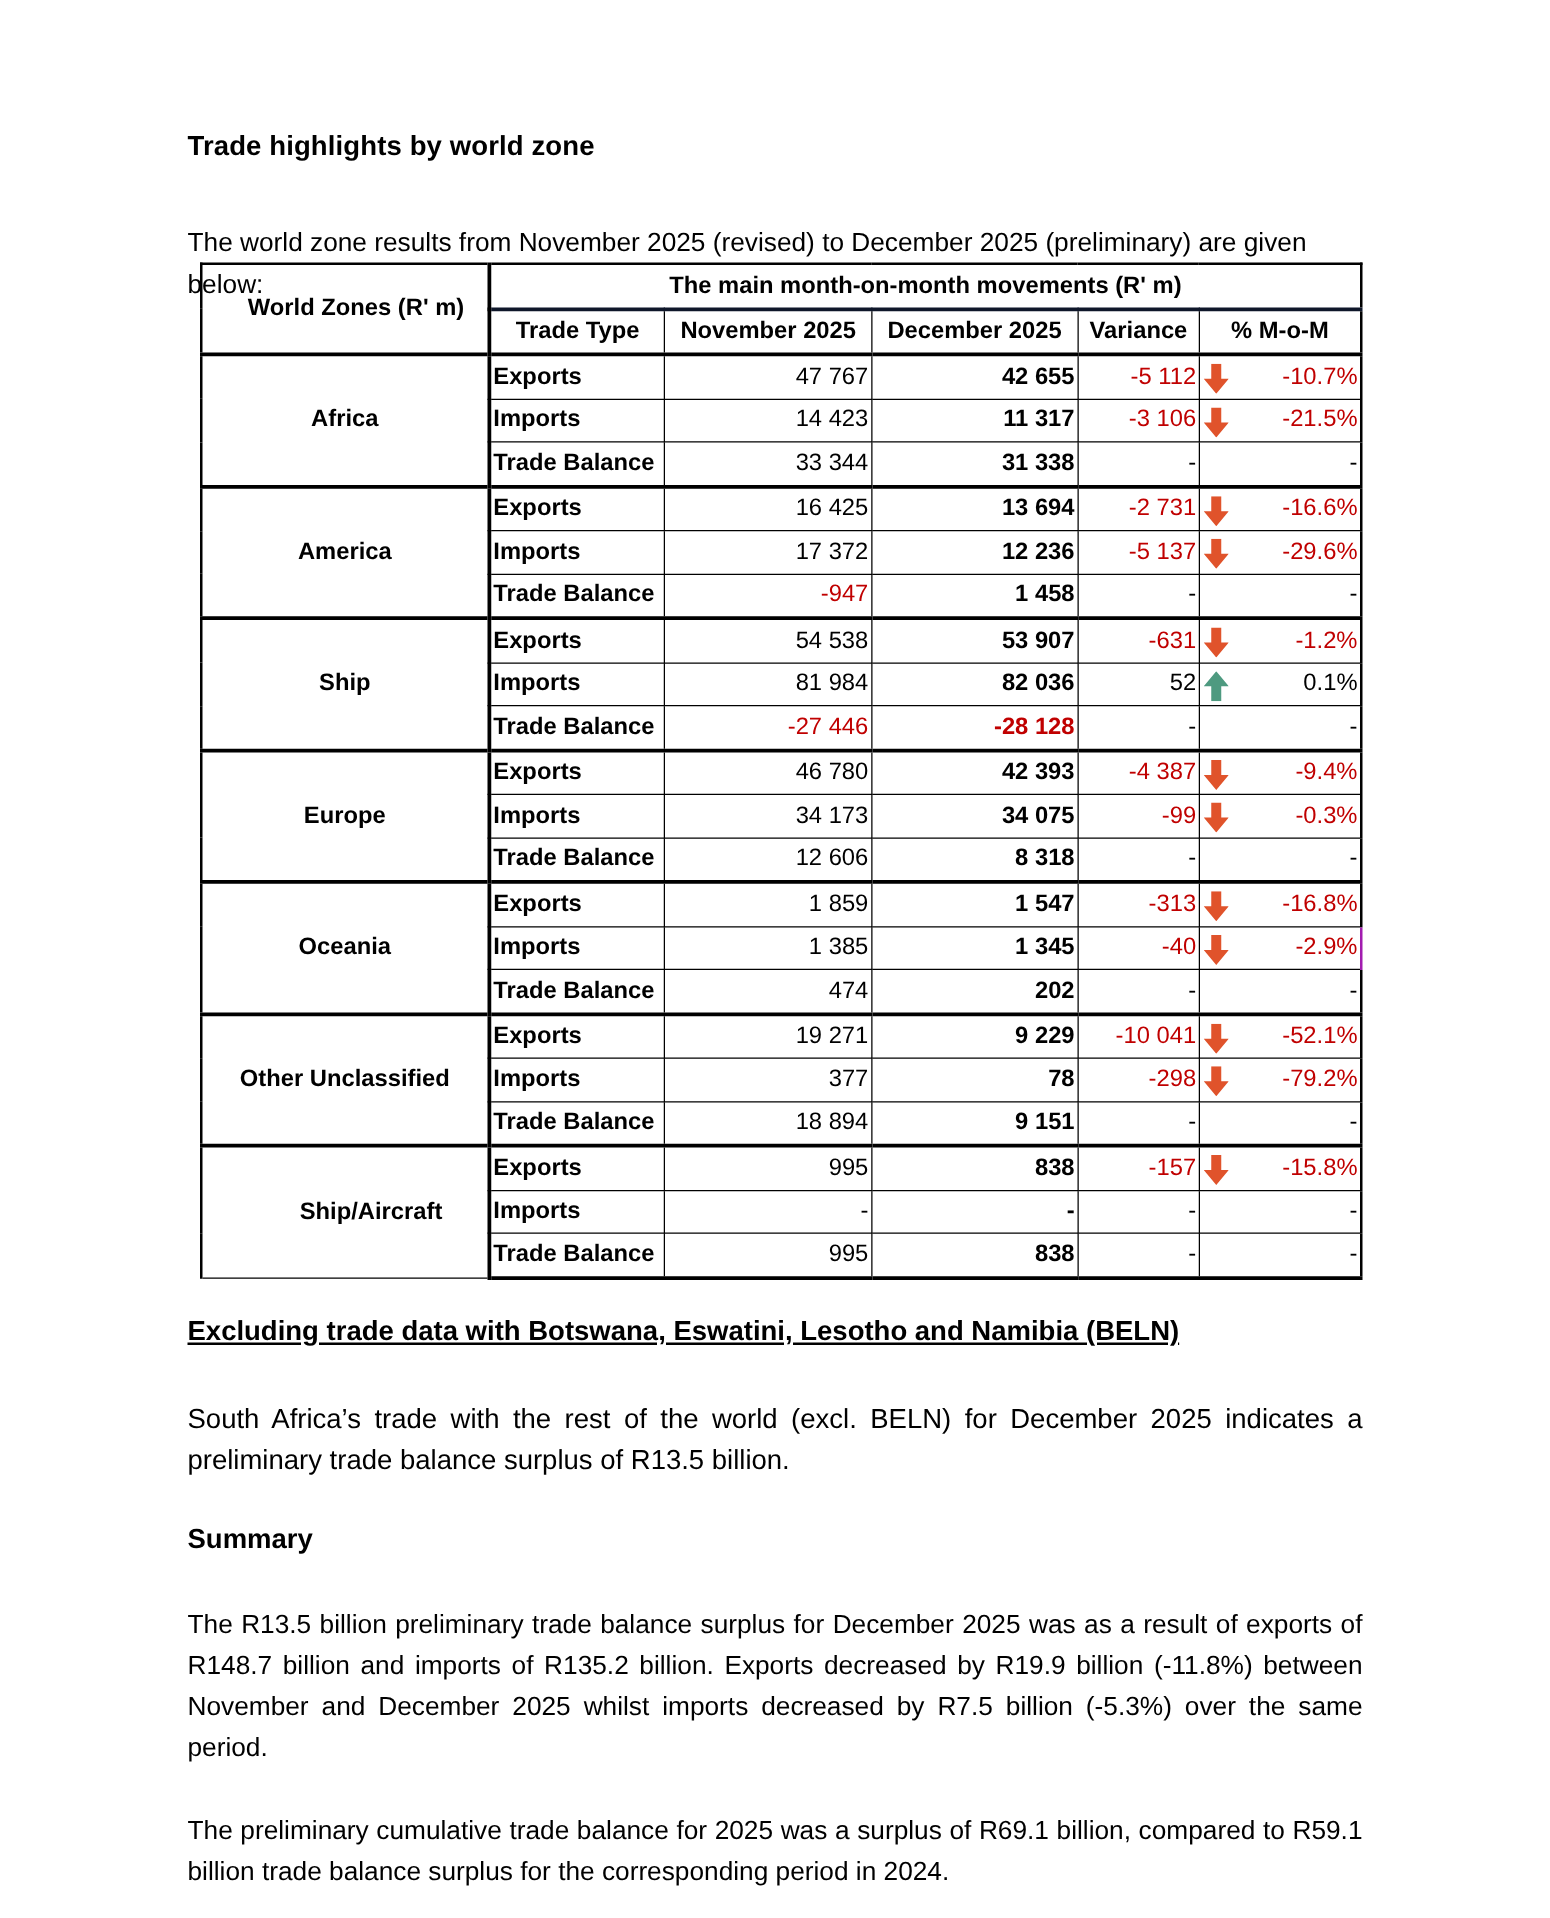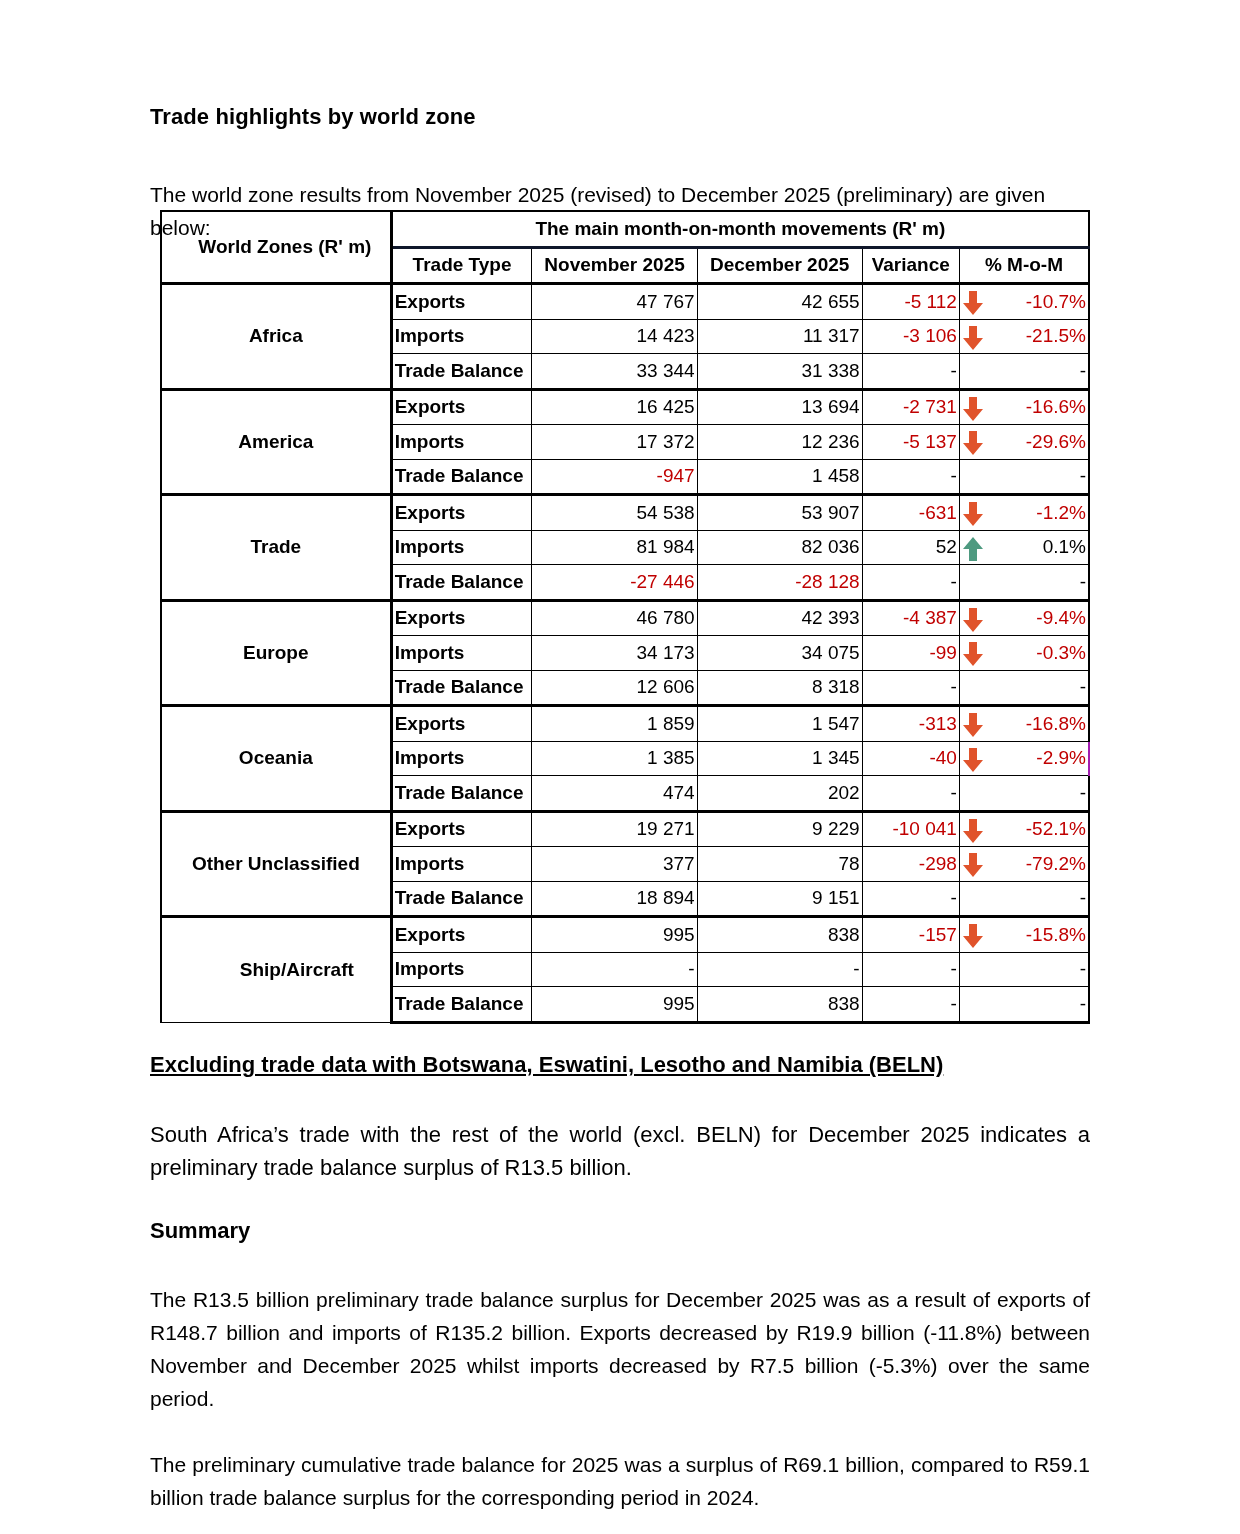--- a/index.html
+++ b/index.html
@@ -27,21 +27,21 @@
     }
     table.zones th { font-weight: bold; text-align: center; }
     .outer-top { border-top: 2px solid #000 !important; }
     .thick-right { border-right: 3px solid #000 !important; }
     .group-sep td { border-top: 3px solid #000 !important; }
     .last-row td { border-bottom: 3px solid #000 !important; }
     .zone-cell { font-weight: bold; text-align: center; width: 188px; }
     .type-cell { font-weight: bold; text-align: left; width: 136px; }
     .num { text-align: right; }
     .col-nov { width: 164px; }
-    .col-dec { width: 164px; }
+    .col-dec { width: 164px; font-weight: bold; }
     .col-var { width: 95px; }
     .col-pct { width: 133px; }
     .neg { color: #c00000; }
     .pct-cell { position: relative; }
     .arrow { position: absolute; left: 3px; top: 6px; width: 20px; height: 24px; }
     .h-sub-underline {
       position: absolute; top: 1052px; left: 0;
       font-size: 22px; font-weight: bold; text-decoration: underline;
     }
     .para1 {
@@ -129,21 +129,21 @@
               </svg></span><span class="neg">-29.6%</span></td>
         </tr>
         <tr>
           <td class="type-cell">Trade Balance</td>
           <td class="num col-nov neg">-947</td>
           <td class="num col-dec">1 458</td>
           <td class="num col-var">-</td>
           <td class="num col-pct pct-cell" style="border-right:2px solid #000;"><span class="">-</span></td>
         </tr>
         <tr class="group-sep">
-          <td rowspan="3" class="zone-cell thick-right" style="border-left:2px solid #000;">Trade</td>
+          <td rowspan="3" class="zone-cell thick-right" style="border-left:2px solid #000;">Ship</td>
           <td class="type-cell">Exports</td>
           <td class="num col-nov">54 538</td>
           <td class="num col-dec">53 907</td>
           <td class="num col-var neg">-631</td>
           <td class="num col-pct pct-cell" style="border-right:2px solid #000;"><span class="arrow"><svg viewBox="0 0 20 24" width="20" height="24">
                 <path d="M6 0 H14 V12 H20 L10 24 L0 12 H6 Z" fill="#e0532b"></path>
               </svg></span><span class="neg">-1.2%</span></td>
         </tr>
         <tr>
           <td class="type-cell">Imports</td>

